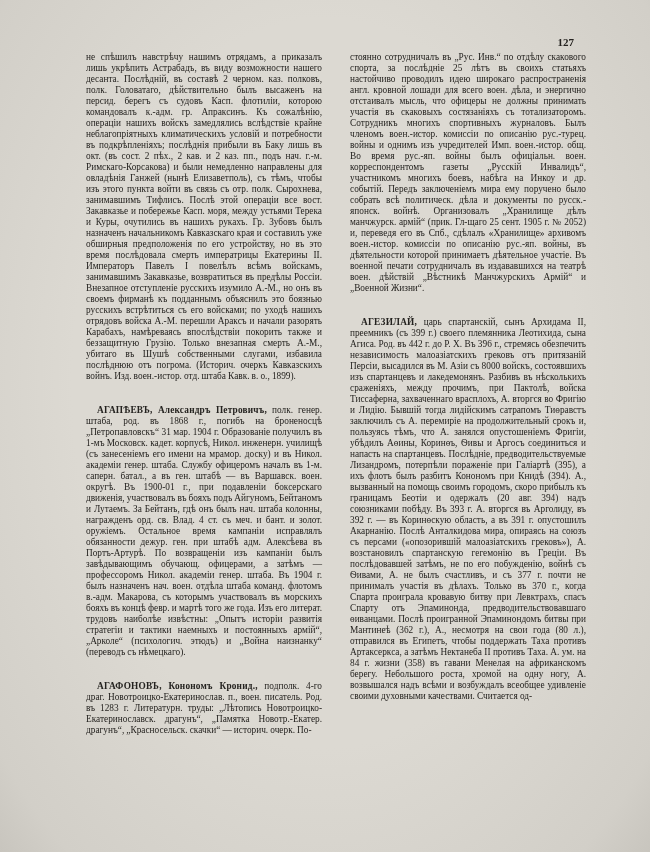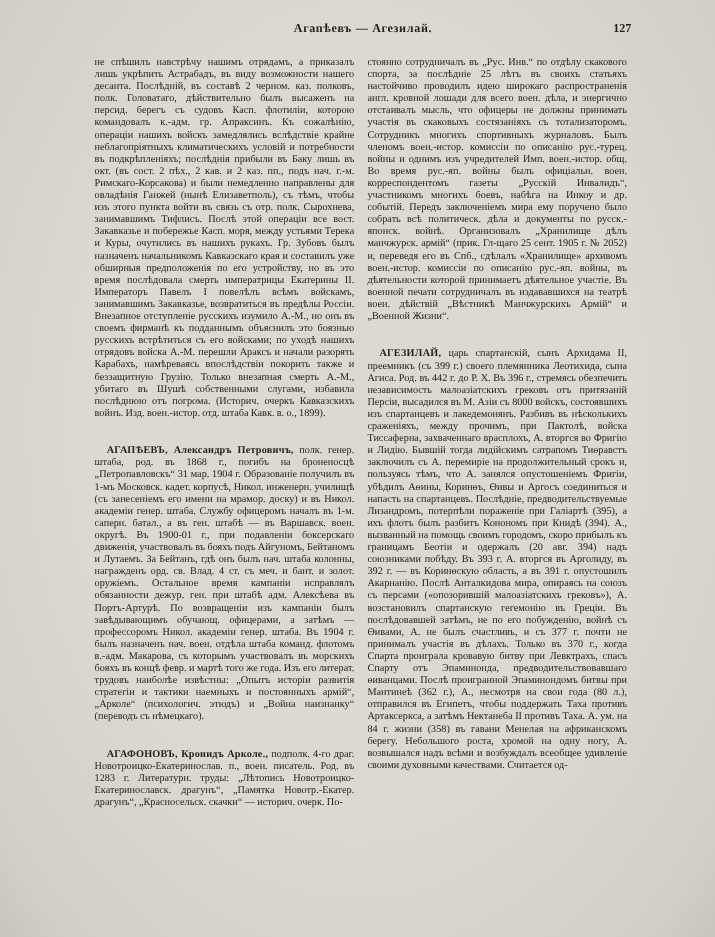--- a/index.html
+++ b/index.html
@@ -23,25 +23,25 @@
     margin-bottom: 16px;
     font-size: 11px;
     font-weight: bold;
   }
   .header-title {
     position: absolute; left: 0; right: 0;
     text-align: center;
     letter-spacing: 0.6px;
   }
   .page-number {
-    position: absolute; right: 0; top: 0;
+    position: absolute; right: 0; top: 16px;
   }
   .columns {
     display: flex;
-    gap: 12px;
+    gap: 28px;
   }
   .col {
     width: 236px;
     min-width: 236px;
   }
   p {
     margin: 0;
     font-size: 9.3px;
     line-height: 11px;
     text-align: justify;
@@ -50,30 +50,29 @@
   p.cont { text-indent: 0; }
   p.entry { text-indent: 11px; margin-top: 23px; }
   b.headword { font-weight: bold; letter-spacing: 0.2px; }
 </style>
 </head>
 <body>
 
 <div class="page">
 
   <div class="header">
-    <span class="header-title">Агапѣевъ — Агезилай.</span>
     <span class="page-number">127</span>
   </div>
 
   <div class="columns">
 
     <div class="col">
       <p class="cont">не спѣшилъ навстрѣчу нашимъ отрядамъ, а приказалъ лишь укрѣпить Астрабадъ, въ виду возможности нашего десанта. Послѣдній, въ составѣ 2 черном. каз. полковъ, полк. Головатаго, дѣйствительно былъ высаженъ на персид. берегъ съ судовъ Касп. флотиліи, которою командовалъ к.-адм. гр. Апраксинъ. Къ сожалѣнію, операціи нашихъ войскъ замедлялись вслѣдствіе крайне неблагопріятныхъ климатическихъ условій и потребности въ подкрѣпленіяхъ; послѣднія прибыли въ Баку лишь въ окт. (въ сост. 2 пѣх., 2 кав. и 2 каз. пп., подъ нач. г.-м. Римскаго-Корсакова) и были немедленно направлены для овладѣнія Ганжей (нынѣ Елизаветполь), съ тѣмъ, чтобы изъ этого пункта войти въ связь съ отр. полк. Сырохнева, занимавшимъ Тифлисъ. Послѣ этой операціи все вост. Закавказье и побережье Касп. моря, между устьями Терека и Куры, очутились въ нашихъ рукахъ. Гр. Зубовъ былъ назначенъ начальникомъ Кавказскаго края и составилъ уже обширныя предположенія по его устройству, но въ это время послѣдовала смерть императрицы Екатерины II. Императоръ Павелъ I повелѣлъ всѣмъ войскамъ, занимавшимъ Закавказье, возвратиться въ предѣлы Россіи. Внезапное отступленіе русскихъ изумило А.-М., но онъ въ своемъ фирманѣ къ подданнымъ объяснилъ это боязнью русскихъ встрѣтиться съ его войсками; по уходѣ нашихъ отрядовъ войска А.-М. перешли Араксъ и начали разорять Карабахъ, намѣреваясь впослѣдствіи покорить также и беззащитную Грузію. Только внезапная смерть А.-М., убитаго въ Шушѣ собственными слугами, избавила послѣднюю отъ погрома. (Историч. очеркъ Кавказскихъ войнъ. Изд. воен.-истор. отд. штаба Кавк. в. о., 1899).</p>
       <p class="entry"><b class="headword">АГАПѢЕВЪ, Александръ Петровичъ,</b> <span>полк. генер. штаба, род. въ 1868 г., погибъ на броненосцѣ „Петропавловскъ“ 31 мар. 1904 г. Образованіе получилъ въ 1-мъ Московск. кадет. корпусѣ, Никол. инженерн. училищѣ (съ занесеніемъ его имени на мрамор. доску) и въ Никол. академіи генер. штаба. Службу офицеромъ началъ въ 1-м. саперн. батал., а въ ген. штабѣ — въ Варшавск. воен. округѣ. Въ 1900-01 г., при подавленіи боксерскаго движенія, участвовалъ въ бояхъ подъ Айгуномъ, Бейтаномъ и Лутаемъ. За Бейтанъ, гдѣ онъ былъ нач. штаба колонны, награжденъ орд. св. Влад. 4 ст. съ меч. и бант. и золот. оружіемъ. Остальное время кампаніи исправлялъ обязанности дежур. ген. при штабѣ адм. Алексѣева въ Портъ-Артурѣ. По возвращеніи изъ кампаніи былъ завѣдывающимъ обучающ. офицерами, а затѣмъ — профессоромъ Никол. академіи генер. штаба. Въ 1904 г. былъ назначенъ нач. воен. отдѣла штаба команд. флотомъ в.-адм. Макарова, съ которымъ участвовалъ въ морскихъ бояхъ въ концѣ февр. и мартѣ того же года. Изъ его литерат. трудовъ наиболѣе извѣстны: „Опытъ исторіи развитія стратегіи и тактики наемныхъ и постоянныхъ армій“, „Арколе“ (психологич. этюдъ) и „Война наизнанку“ (переводъ съ нѣмецкаго).</span></p>
-      <p class="entry"><b class="headword">АГАФОНОВЪ, Кронидъ Арколе.,</b> <span>подполк. 4-го драг. Новотроицко-Екатеринослав. п., воен. писатель. Род. въ 1283 г. Литературн. труды: „Лѣтопись Новотроицко-Екатеринославск. драгунъ“, „Памятка Новотр.-Екатер. драгунъ“, „Красносельск. скачки“ — историч. очерк. По-</span></p>
+      <p class="entry"><b class="headword">АГАФОНОВЪ, Конономъ Кронид.,</b> <span>подполк. 4-го драг. Новотроицко-Екатеринослав. п., воен. писатель. Род. въ 1283 г. Литературн. труды: „Лѣтопись Новотроицко-Екатеринославск. драгунъ“, „Памятка Новотр.-Екатер. драгунъ“, „Красносельск. скачки“ — историч. очерк. По-</span></p>
     </div>
 
     <div class="col">
       <p class="cont">стоянно сотрудничалъ въ „Рус. Инв.“ по отдѣлу скакового спорта, за послѣдніе 25 лѣтъ въ своихъ статьяхъ настойчиво проводилъ идею широкаго распространенія англ. кровной лошади для всего воен. дѣла, и энергично отстаивалъ мысль, что офицеры не должны принимать участія въ скаковыхъ состязаніяхъ съ тотализаторомъ. Сотрудникъ многихъ спортивныхъ журналовъ. Былъ членомъ воен.-истор. комиссіи по описанію рус.-турец. войны и однимъ изъ учредителей Имп. воен.-истор. общ. Во время рус.-яп. войны былъ офиціальн. воен. корреспондентомъ газеты „Русскій Инвалидъ“, участникомъ многихъ боевъ, набѣга на Инкоу и др. событій. Передъ заключеніемъ мира ему поручено было собрать всѣ политическ. дѣла и документы по русск.-японск. войнѣ. Организовалъ „Хранилище дѣлъ манчжурск. армій“ (прик. Гл-щаго 25 сент. 1905 г. № 2052) и, переведя его въ Спб., сдѣлалъ «Хранилище» архивомъ воен.-истор. комиссіи по описанію рус.-яп. войны, въ дѣятельности которой принимаетъ дѣятельное участіе. Въ военной печати сотрудничалъ въ издававшихся на театрѣ воен. дѣйствій „Вѣстникѣ Манчжурскихъ Армій“ и „Военной Жизни“.</p>
       <p class="entry"><b class="headword">АГЕЗИЛАЙ,</b> <span>царь спартанскій, сынъ Архидама II, преемникъ (съ 399 г.) своего племянника Леотихида, сына Агиса. Род. въ 442 г. до Р. Х. Въ 396 г., стремясь обезпечить независимость малоазіатскихъ грековъ отъ притязаній Персіи, высадился въ М. Азіи съ 8000 войскъ, состоявшихъ изъ спартанцевъ и лакедемонянъ. Разбивъ въ нѣсколькихъ сраженіяхъ, между прочимъ, при Пактолѣ, войска Тиссаферна, захваченнаго врасплохъ, А. вторгся во Фригію и Лидію. Бывшій тогда лидійскимъ сатрапомъ Тиѳравстъ заключилъ съ А. перемиріе на продолжительный срокъ и, пользуясь тѣмъ, что А. занялся опустошеніемъ Фригіи, убѣдилъ Аѳины, Коринѳъ, Ѳивы и Аргосъ соединиться и напасть на спартанцевъ. Послѣдніе, предводительствуемые Лизандромъ, потерпѣли пораженіе при Галіартѣ (395), а ихъ флотъ былъ разбитъ Конономъ при Книдѣ (394). А., вызванный на помощь своимъ городомъ, скоро прибылъ къ границамъ Беотіи и одержалъ (20 авг. 394) надъ союзниками побѣду. Въ 393 г. А. вторгся въ Арголиду, въ 392 г. — въ Коринѳскую область, а въ 391 г. опустошилъ Акарнанію. Послѣ Анталкидова мира, опираясь на союзъ съ персами («опозорившій малоазіатскихъ грековъ»), А. возстановилъ спартанскую гегемонію въ Греціи. Въ послѣдовавшей затѣмъ, не по его побужденію, войнѣ съ Ѳивами, А. не былъ счастливъ, и съ 377 г. почти не принималъ участія въ дѣлахъ. Только въ 370 г., когда Спарта проиграла кровавую битву при Левктрахъ, спасъ Спарту отъ Эпаминонда, предводительствовавшаго ѳиванцами. Послѣ проигранной Эпаминондомъ битвы при Мантинеѣ (362 г.), А., несмотря на свои года (80 л.), отправился въ Египетъ, чтобы поддержать Таха противъ Артаксеркса, а затѣмъ Нектанеба II противъ Таха. А. ум. на 84 г. жизни (358) въ гавани Менелая на африканскомъ берегу. Небольшого роста, хромой на одну ногу, А. возвышался надъ всѣми и возбуждалъ всеобщее удивленіе своими духовными качествами. Считается од-</span></p>
     </div>
 
   </div>
 
 </div>

